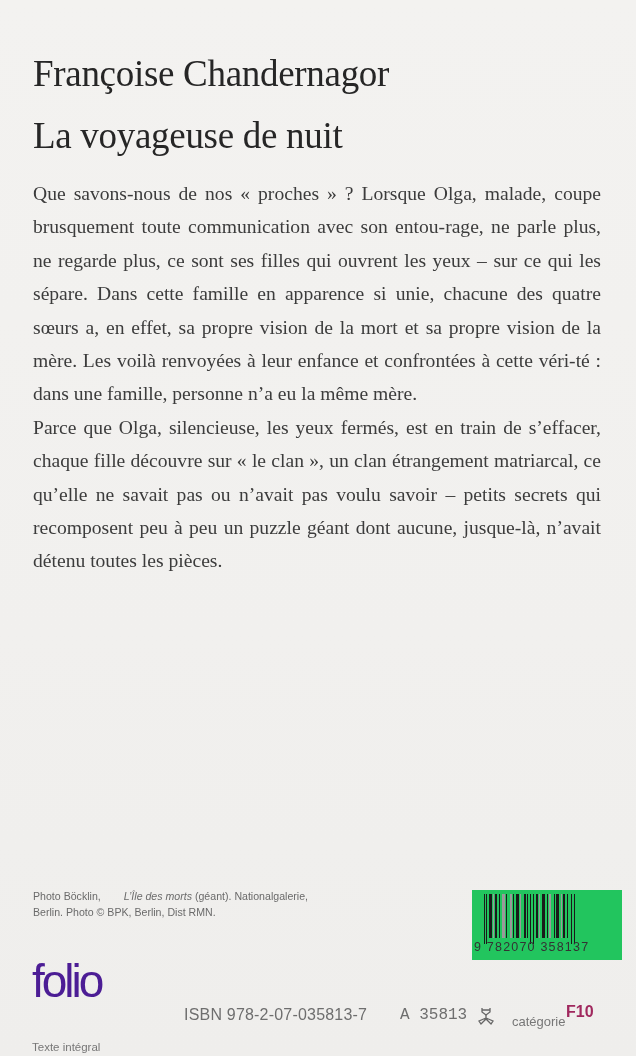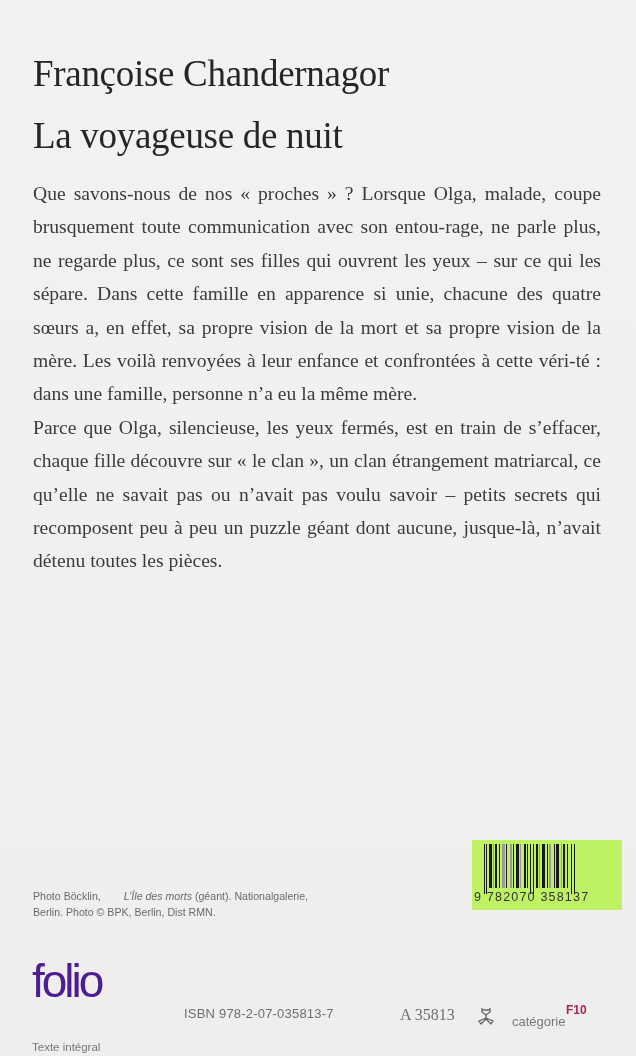--- a/index.html
+++ b/index.html
@@ -24,22 +24,22 @@
       font-size: 19.6px; line-height: 33.4px; color: #3c3c3c;
     }
     .blurb p { margin: 0; text-align: justify; text-align-last: left; hyphens: manual; }
     .credit {
       position: absolute; left: 33px; top: 888px;
       font-family: "Liberation Sans", "DejaVu Sans", sans-serif;
       font-size: 10.6px; line-height: 16px; color: #6a6a6a;
     }
     .credit em { font-style: italic; padding-left: 20px; }
     .barcode {
-      position: absolute; left: 472px; top: 840px; width: 150px; height: 70px;
-      background: #bef264;
+      position: absolute; left: 472px; top: 890px; width: 150px; height: 70px;
+      background: #22c55e;
     }
     .bars { position: absolute; left: 4px; top: 4px; height: 46px; display: flex; align-items: flex-start; }
     .bars span { display: block; height: 44px; margin-right: 1px; background: #1a1a1a; }
     .bars span.g { background: #9a9a9a; }
     .bars span.tall { height: 50px; }
     .barcode-num {
       position: absolute; left: 2px; top: 50px;
       font-family: "Liberation Sans", "DejaVu Sans", sans-serif;
       font-size: 12.5px; letter-spacing: 1.2px; color: #333;
     }
@@ -49,37 +49,37 @@
       font-size: 46px; line-height: 46px; color: #4c1d95; letter-spacing: -3px;
     }
     .logo-sub {
       position: absolute; left: 32px; top: 1009px;
       font-family: "Liberation Sans", "DejaVu Sans", sans-serif;
       font-size: 11.5px; color: #777; margin-top: 32px;
     }
     .isbn {
       position: absolute; left: 184px; top: 1006px;
       font-family: "Liberation Sans", "DejaVu Sans", sans-serif;
-      font-size: 13px; color: #6e6e6e; letter-spacing: 0.2px; white-space: nowrap;
+      font-size: 16px; color: #6e6e6e; letter-spacing: 0.2px; white-space: nowrap;
     }
     .code {
       position: absolute; left: 400px; top: 1006px;
-      font-family: Liberation Serif, serif;
+      font-family: Liberation Mono, monospace;
       font-size: 16px; color: #6e6e6e; white-space: nowrap;
     }
     .glyph { position: absolute; left: 476px; top: 1006px; width: 20px; height: 20px; }
     .cat-label {
       position: absolute; left: 512px; top: 1014px;
       font-family: "Liberation Sans", "DejaVu Sans", sans-serif;
       font-size: 13px; color: #777;
     }
     .cat-value {
       position: absolute; left: 566px; top: 1003px;
       font-family: "Liberation Sans", "DejaVu Sans", sans-serif;
-      font-size: 12px; font-weight: bold; color: #a0285e;
+      font-size: 16px; font-weight: bold; color: #a0285e;
     }
   </style>
 </head>
 <body>
 
 <div class="cover"></div>
 
 <div class="author">Françoise Chandernagor</div>
 <div class="title">La voyageuse de nuit</div>
 

